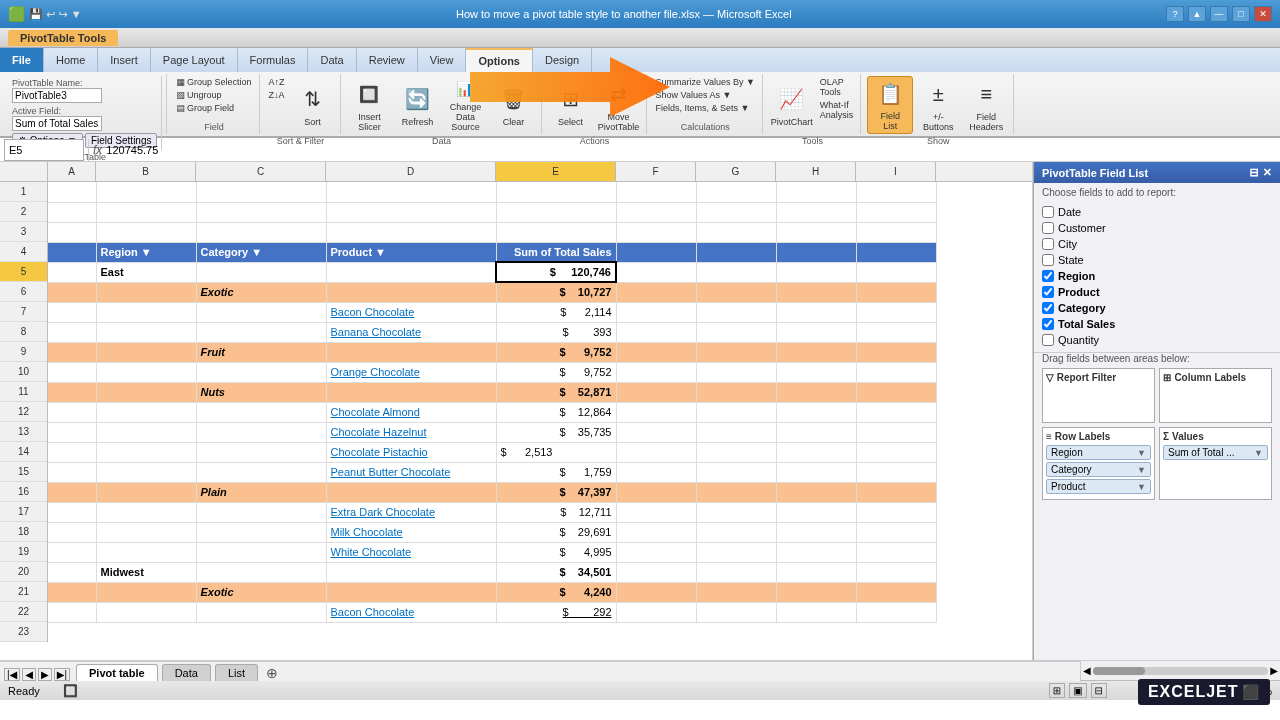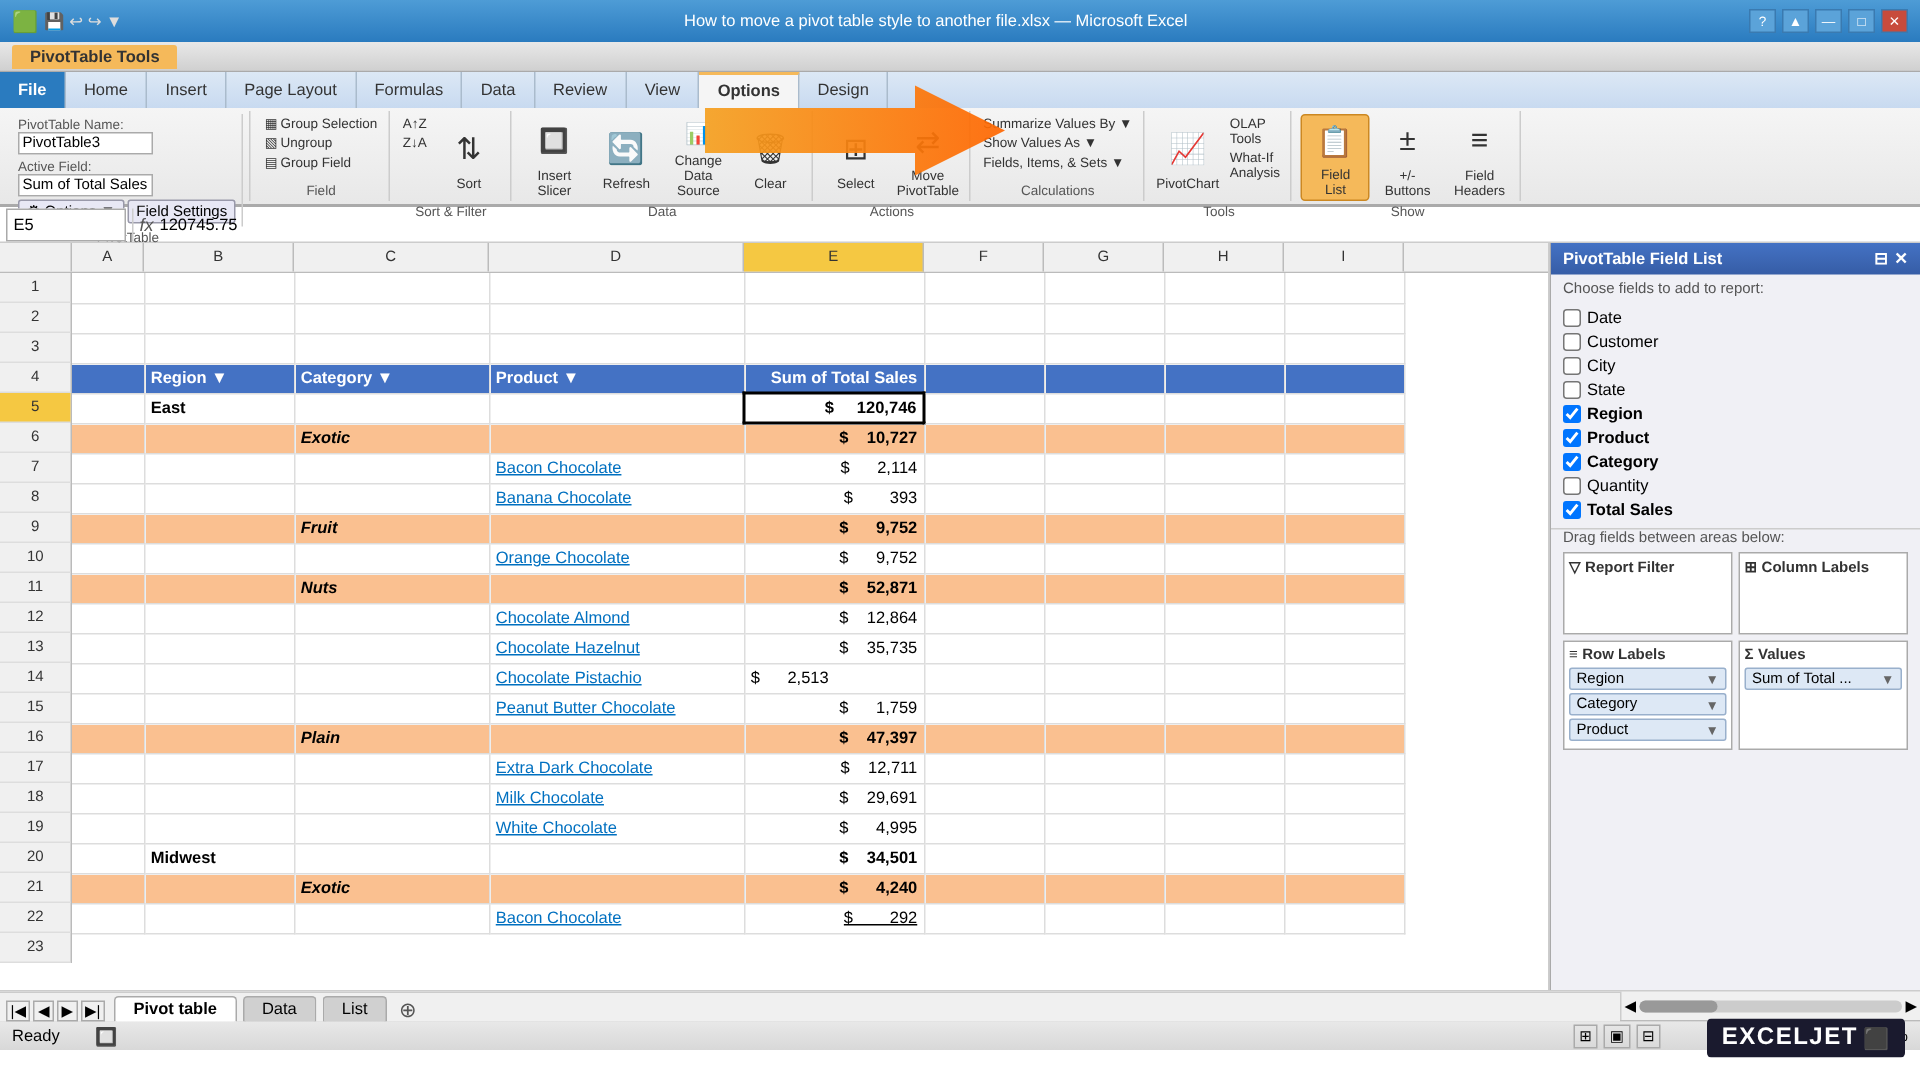--- a/index.html
+++ b/index.html
@@ -951,27 +951,27 @@
         <span>Region</span>
       </div>
       <div class="field-item checked">
         <input type="checkbox" checked="" style="">
         <span>Product</span>
       </div>
       <div class="field-item checked">
         <input type="checkbox" checked="" style="">
         <span>Category</span>
       </div>
+      <div class="field-item checked">
+        <input type="checkbox" checked="" style="">
+        <span style="font-weight:bold;">Total Sales</span>
+      </div>
       <div class="field-item">
         <input type="checkbox" style="">
         <span>Quantity</span>
-      </div>
-      <div class="field-item checked">
-        <input type="checkbox" checked="" style="">
-        <span style="font-weight:bold;">Total Sales</span>
       </div>
     </div>
     <div id="areas-section">
       <p>Drag fields between areas below:</p>
       <div class="areas-grid">
         <div class="area-box">
           <div class="area-box-header">
             <span>▽</span>
             <span>Report Filter</span>
           </div>

